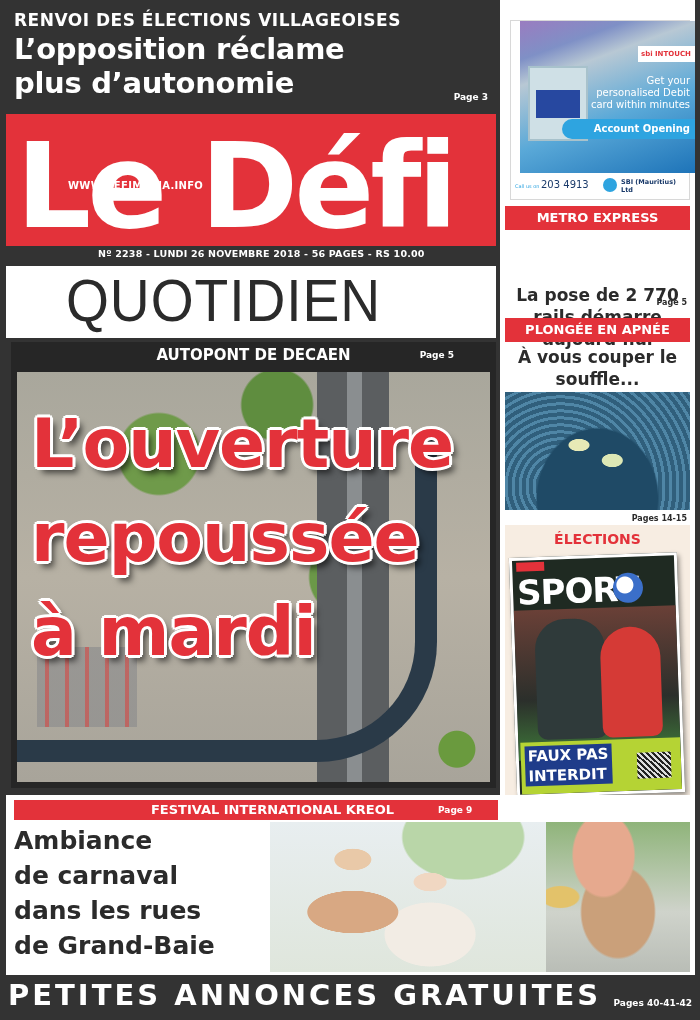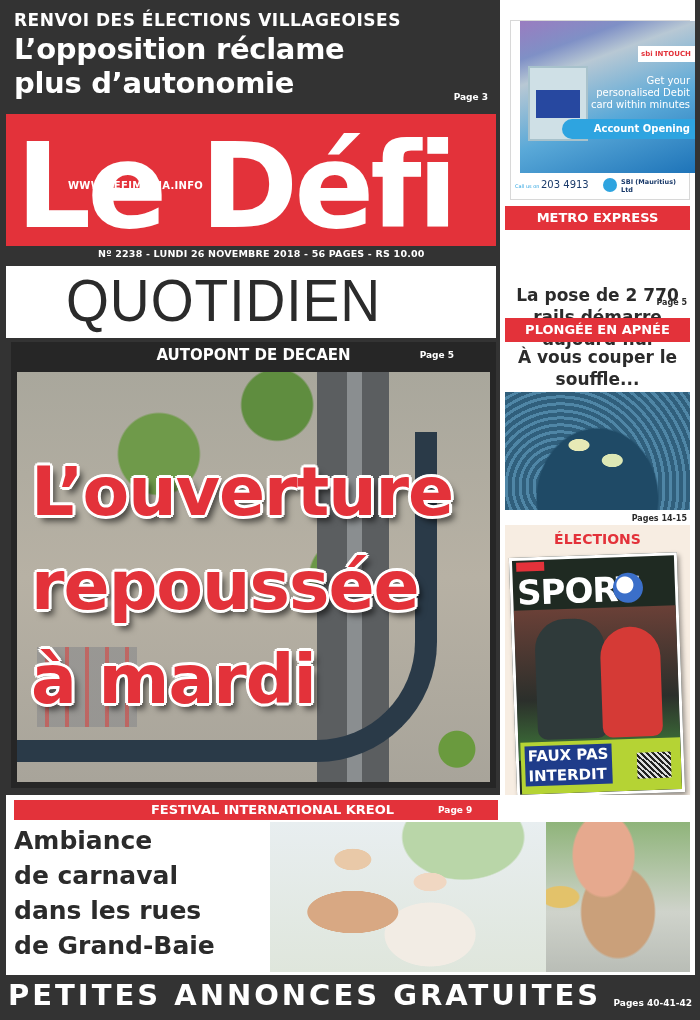--- a/index.html
+++ b/index.html
@@ -32,21 +32,21 @@
     background:
       linear-gradient(90deg, transparent 0 300px, #5b5e60 300px 330px, #8a8e90 330px 345px, #5b5e60 345px 372px, transparent 372px),
       radial-gradient(circle at 30% 20%, #6f9a4a 0 40px, transparent 42px),
       radial-gradient(circle at 55% 8%, #5f8d3f 0 35px, transparent 37px),
       radial-gradient(circle at 70% 50%, #6b9848 0 38px, transparent 40px),
       radial-gradient(circle at 93% 92%, #6a9a3e 0 18px, transparent 19px),
       linear-gradient(180deg, #a9a79c 0%, #b7b1a4 50%, #a8a49a 100%); }
   #aerial .road { position: absolute; border: 22px solid #2a3a48; border-top: none; border-left: none; border-radius: 0 0 120px 0; left: -20px; top: 60px; width: 440px; height: 330px; }
   #aerial .parking { position: absolute; left: 20px; top: 275px; width: 100px; height: 80px; background: repeating-linear-gradient(90deg, #8e8e8e 0 8px, #c34a4a 8px 12px, #8e8e8e 12px 20px); opacity: 0.7; }
   #main-headline { position: absolute; left: 20px; top: 55px; color: #e3323a; font-size: 68px; line-height: 94px; font-weight: bold; letter-spacing: -1px;
-    text-shadow: 3px 0 #fff, -3px 0 #fff, 0 3px #fff, 0 -3px #fff, 2px 2px #fff, -2px -2px #fff, 2px -2px #fff, -2px 2px #fff, 5px 6px 6px rgba(0,0,0,0.6); margin-top: 48px; }
+    text-shadow: 3px 0 #fff, -3px 0 #fff, 0 3px #fff, 0 -3px #fff, 2px 2px #fff, -2px -2px #fff, 2px -2px #fff, -2px 2px #fff, 5px 6px 6px rgba(0,0,0,0.6); }
 
   
   #festival { position: absolute; left: 6px; top: 795px; width: 684px; height: 180px; background: #fff; }
   #festival .bar { position: absolute; left: 8px; top: 5px; width: 484px; height: 20px; background: #e3323a; }
   #festival .bar .kicker { position: absolute; left: 0; width: 380px; text-align: right; top: 2px; color: #fff; font-size: 13px; font-weight: bold; }
   #festival .bar .page { position: absolute; left: 424px; top: 5px; color: #fff; font-size: 9px; font-weight: bold; }
   #festival .headline { position: absolute; left: 8px; top: 28px; color: #2b2b2b; font-size: 25px; line-height: 35px; font-weight: bold; }
   #carnival1 { position: absolute; left: 264px; top: 27px; width: 276px; height: 150px;
     background:
       radial-gradient(ellipse at 30% 25%, #e9c9a8 0 18px, transparent 19px),

